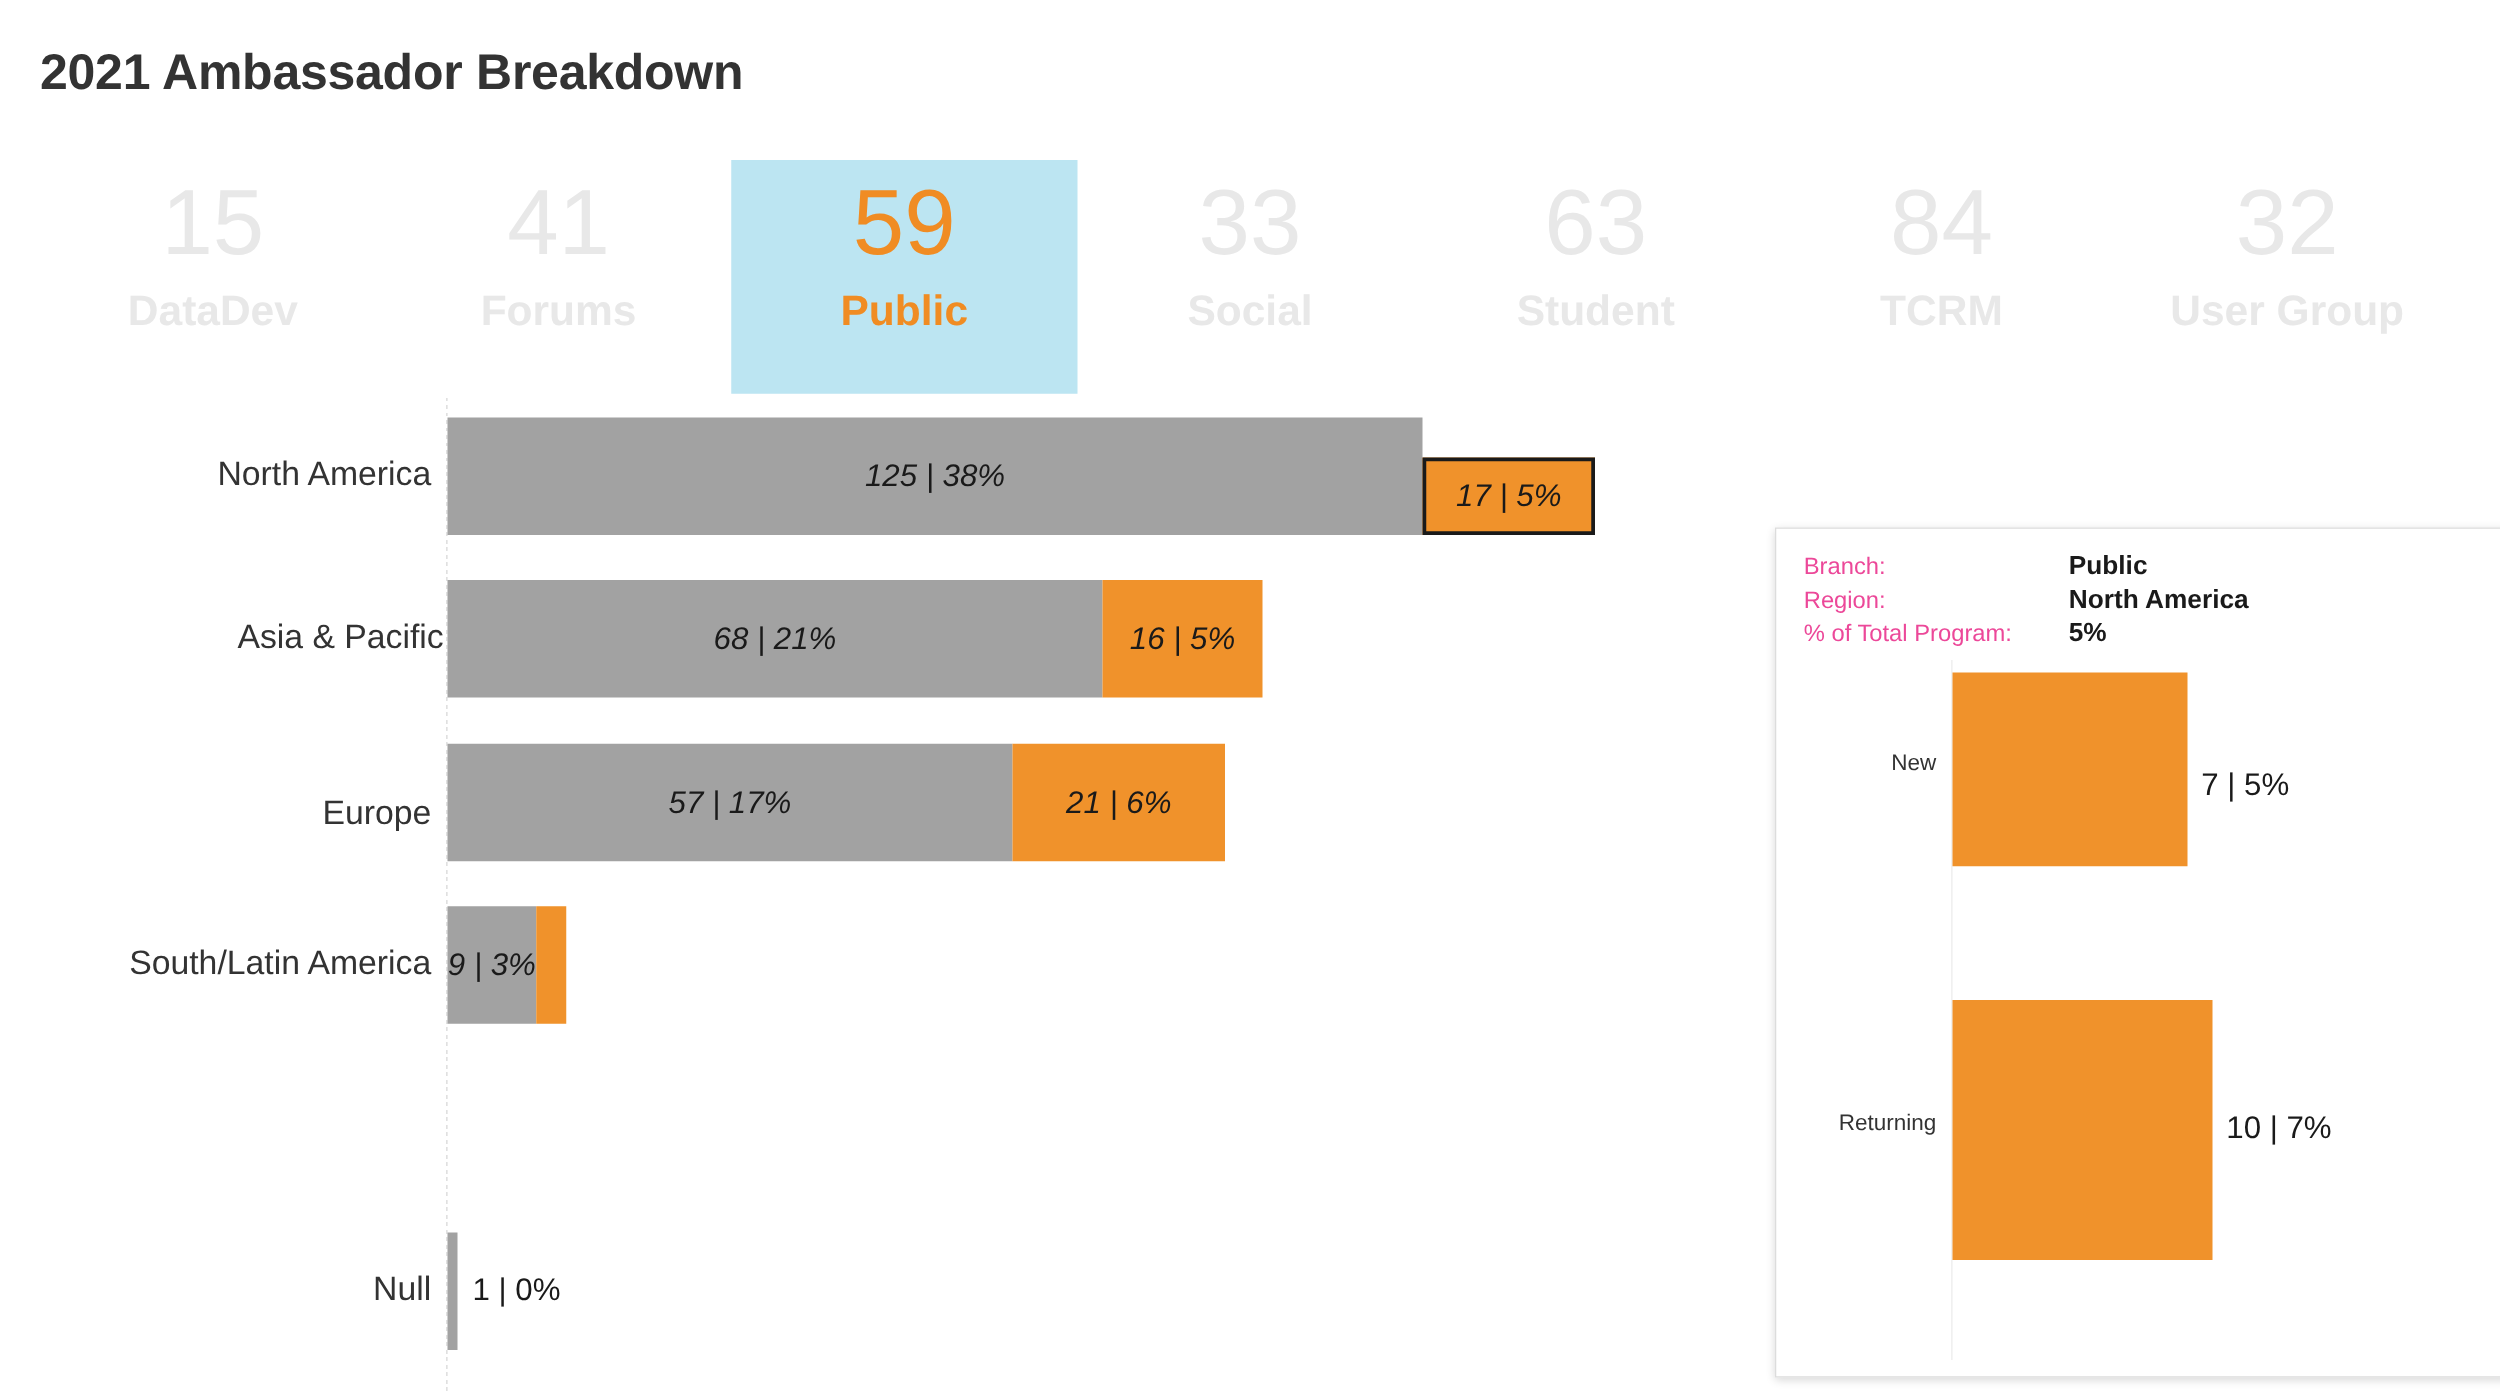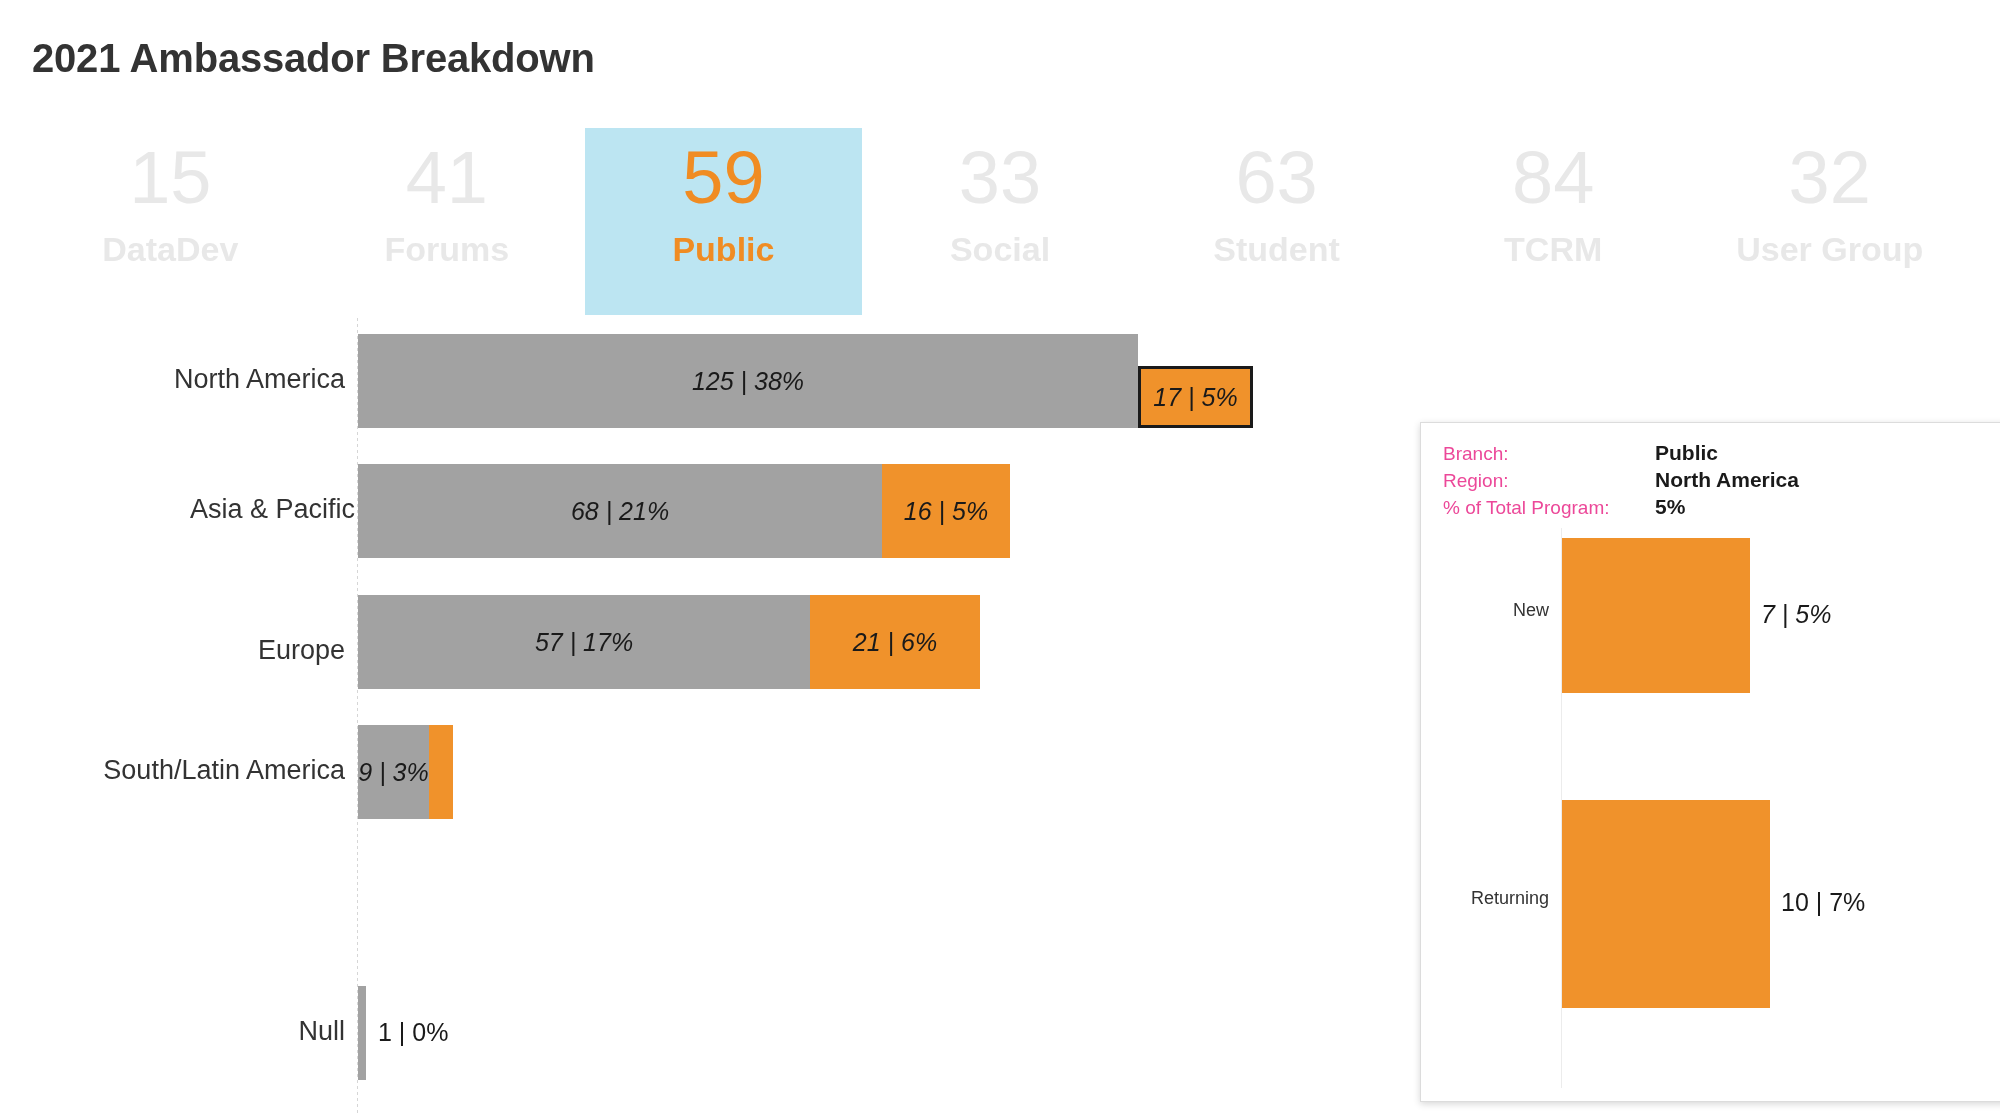--- a/index.html
+++ b/index.html
@@ -263,21 +263,21 @@
 <div id="main-chart">
 
   <div id="axis-line"></div>
 
   <div class="bar-row" style="top:16px; height:94px;">
     <div class="row-label" style="top:30px;">North America</div>
     <div class="bar-track">
       <div class="seg gray" style="width:780px;">
         <span class="seg-label">125 | 38%</span>
       </div>
-      <div class="seg orange selected" style="width:115px;margin-top:32px;">
+      <div class="seg orange selected" style="width:138px;margin-top:32px;">
         <span class="seg-label">17 | 5%</span>
       </div>
     </div>
   </div>
 
   <div class="bar-row" style="top:146px; height:94px;">
     <div class="row-label" style="top:30px;padding-left:10px;">Asia &amp; Pacific</div>
     <div class="bar-track">
       <div class="seg gray" style="width:524px;">
         <span class="seg-label">68 | 21%</span>
@@ -341,21 +341,21 @@
       <span class="meta-val">5%</span>
     </div>
   </div>
 
   <div id="tooltip-chart">
     <div id="tooltip-axis-line"></div>
 
     <div class="tt-row" style="top:10px; height:155px;">
       <div class="tt-label" style="top:62px;">New</div>
       <div class="tt-bar" style="width:188px;"></div>
-      <div class="tt-value" style="left:340px; top:62px;font-style:italic;">7 | 5%</div>
+      <div class="tt-value" style="left:340px; top:76px;">7 | 5%</div>
     </div>
 
     <div class="tt-row" style="top:272px; height:208px;">
       <div class="tt-label" style="top:88px;">Returning</div>
       <div class="tt-bar" style="width:208px;"></div>
       <div class="tt-value" style="left:360px; top:88px;">10 | 7%</div>
     </div>
   </div>
 
 </div>

